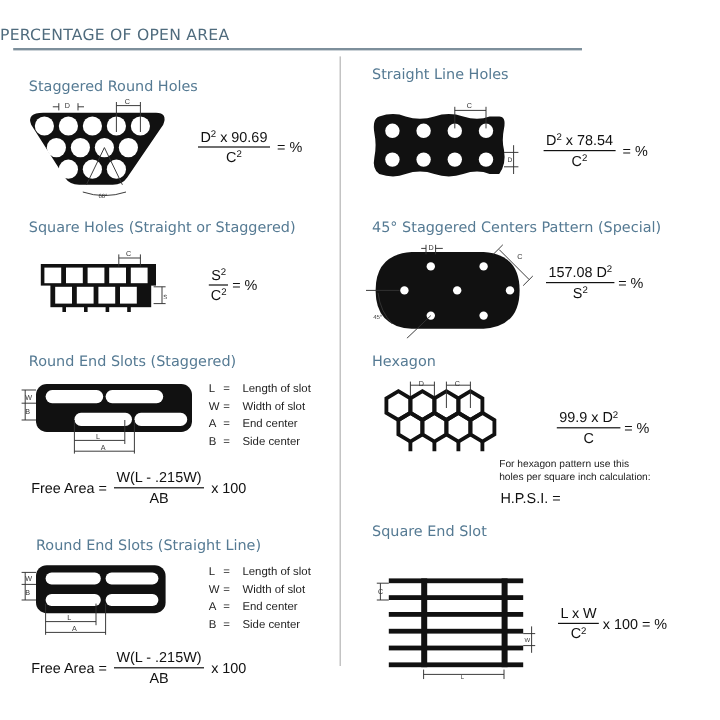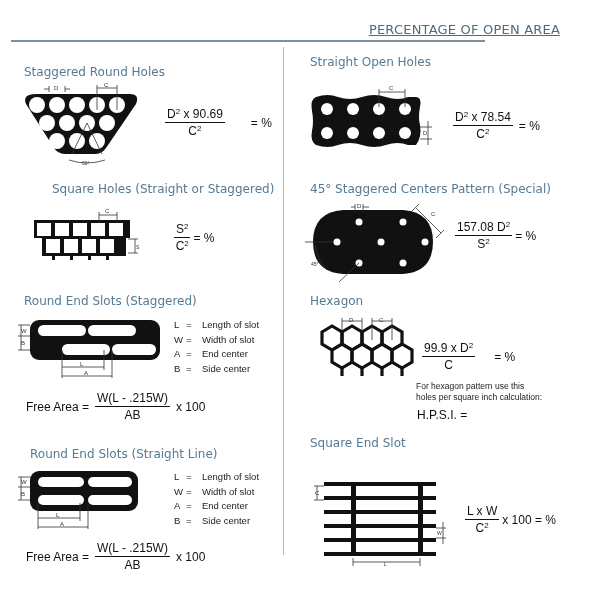--- a/index.html
+++ b/index.html
@@ -1,19 +1,19 @@
 <!DOCTYPE html>
 <html><head>
 <meta charset="utf-8">
 <style>
   html, body { margin:0; padding:0; background:#ffffff; }
   body { width:600px; height:600px; position:relative; overflow:hidden;
          font-family:"Liberation Sans", sans-serif; color:#1a1a1a; }
-  .title { position:absolute; left:0; width:560px; top:22px; text-align:right;
-           font-family:"DejaVu Sans", sans-serif; font-size:13px; color:#4f6b7d; letter-spacing:0.2px;text-decoration:underline; }
+  .title { position:absolute; left:0; width:560px; top:22px; text-align:left;
+           font-family:"DejaVu Sans", sans-serif; font-size:13px; color:#4f6b7d; letter-spacing:0.2px; }
   .rule { position:absolute; left:11px; width:474px; top:40px; height:2px; background:#7d8f9b; }
   .vdiv { position:absolute; left:283px; top:47px; width:1px; height:508px; background:#b5b5b5; }
   .hd { position:absolute; font-family:"DejaVu Sans", sans-serif; font-size:12px; color:#557a93; white-space:nowrap; }
   .fig { position:absolute; }
   .frac { position:absolute; display:flex; align-items:center; font-size:12px; color:#111; white-space:nowrap; }
   .frac .fr { display:inline-flex; flex-direction:column; align-items:center; }
   .frac .num { padding:0 2px 1px 2px; border-bottom:1px solid #111; line-height:14px; }
   .frac .den { padding-top:1px; line-height:14px; }
   .frac .tail { margin-left:6px; }
   .frac .lead { margin-right:6px; }
@@ -57,29 +57,29 @@
       <line x1="95" y1="3" x2="95" y2="28"></line>
       <line x1="75" y1="6" x2="95" y2="6"></line>
     <line x1="65" y1="41" x2="50" y2="72"></line>
       <line x1="65" y1="41" x2="80" y2="72"></line>
     <path d="M47,78 Q65,84 83,78"></path>
   </g>
   <text x="32" y="8" font-size="6" fill="#333" font-family="Liberation Sans, sans-serif">D</text>
   <text x="82" y="5" font-size="6" fill="#333" font-family="Liberation Sans, sans-serif">C</text>
   <text x="60" y="83" font-size="5" fill="#333" font-family="Liberation Sans, sans-serif">60°</text>
 </svg>
-<div class="frac" style="left:165px;top:107px;gap:20px;">
+<div class="frac" style="left:165px;top:107px;">
   <span class="fr">
     <span class="num"><span>D</span><sup>2</sup><span> x 90.69</span></span>
     <span class="den"><span>C</span><sup>2</sup></span>
   </span>
   <span class="tail">= %</span>
 </div>
 
-<div class="hd" style="left:310px;top:55px;">Straight Open Holes</div>
+<div class="hd" style="left:310px;top:55px;">Straight Line Holes</div>
 <svg class="fig" style="left:308px;top:85px;" width="140" height="68">
   <path d="M8,12 Q20,8 30,12 Q42,16 54,12 Q66,8 78,12 Q90,16 100,12 L108,12 Q114,12 112,22 Q110,32 112,40 Q114,52 108,60 L100,60 Q90,56 78,60 Q66,64 54,60 Q42,56 30,60 Q20,64 8,60 Q2,56 4,46 Q6,36 4,26 Q2,14 8,12 Z" fill="#111"></path>
   <g fill="#fff">
     <circle cx="19" cy="24" r="6"></circle>
       <circle cx="45" cy="24" r="6"></circle>
       <circle cx="71" cy="24" r="6"></circle>
       <circle cx="97" cy="24" r="6"></circle>
     <circle cx="19" cy="48" r="6"></circle>
       <circle cx="45" cy="48" r="6"></circle>
       <circle cx="71" cy="48" r="6"></circle>
@@ -97,21 +97,21 @@
   <text x="115" y="50" font-size="5.5" fill="#333" font-family="Liberation Sans, sans-serif">D</text>
 </svg>
 <div class="frac" style="left:453px;top:110px;">
   <span class="fr">
     <span class="num"><span>D</span><sup>2</sup><span> x 78.54</span></span>
     <span class="den"><span>C</span><sup>2</sup></span>
   </span>
   <span class="tail">= %</span>
 </div>
 
-<div class="hd" style="left:24px;top:182px;margin-left:28px;">Square Holes (Straight or Staggered)</div>
+<div class="hd" style="left:24px;top:182px;">Square Holes (Straight or Staggered)</div>
 <svg class="fig" style="left:32px;top:208px;" width="112" height="58">
   <rect x="2" y="12" width="96" height="18" fill="#111"></rect>
   <rect x="10" y="28" width="84" height="20" fill="#111"></rect>
   <g fill="#111">
       <rect x="20" y="46" width="3" height="6"></rect>
       <rect x="38" y="46" width="3" height="6"></rect>
       <rect x="56" y="46" width="3" height="6"></rect>
       <rect x="74" y="46" width="3" height="6"></rect>
     </g>
   <g fill="#fff">
@@ -256,21 +256,21 @@
     <line x1="32" y1="2" x2="32" y2="14"></line>
       <line x1="52" y1="2" x2="52" y2="14"></line>
       <line x1="32" y1="5" x2="52" y2="5"></line>
     <line x1="62" y1="2" x2="62" y2="24"></line>
       <line x1="82" y1="2" x2="82" y2="24"></line>
       <line x1="62" y1="5" x2="82" y2="5"></line>
   </g>
   <text x="39" y="6" font-size="6" fill="#333" font-family="Liberation Sans, sans-serif">D</text>
   <text x="69" y="6" font-size="6" fill="#333" font-family="Liberation Sans, sans-serif">C</text>
 </svg>
-<div class="frac" style="left:422px;top:341px;gap:16px;">
+<div class="frac" style="left:464px;top:341px;">
   <span class="fr">
     <span class="num"><span>99.9 x D</span><sup>2</sup></span>
     <span class="den">C</span>
   </span>
   <span class="tail" style="margin-left:3px;">= %</span>
 </div>
 <div class="note" style="left:416px;top:381px;">
   <div>For hexagon pattern use this</div>
   <div>holes per square inch calculation:</div>
 </div>

